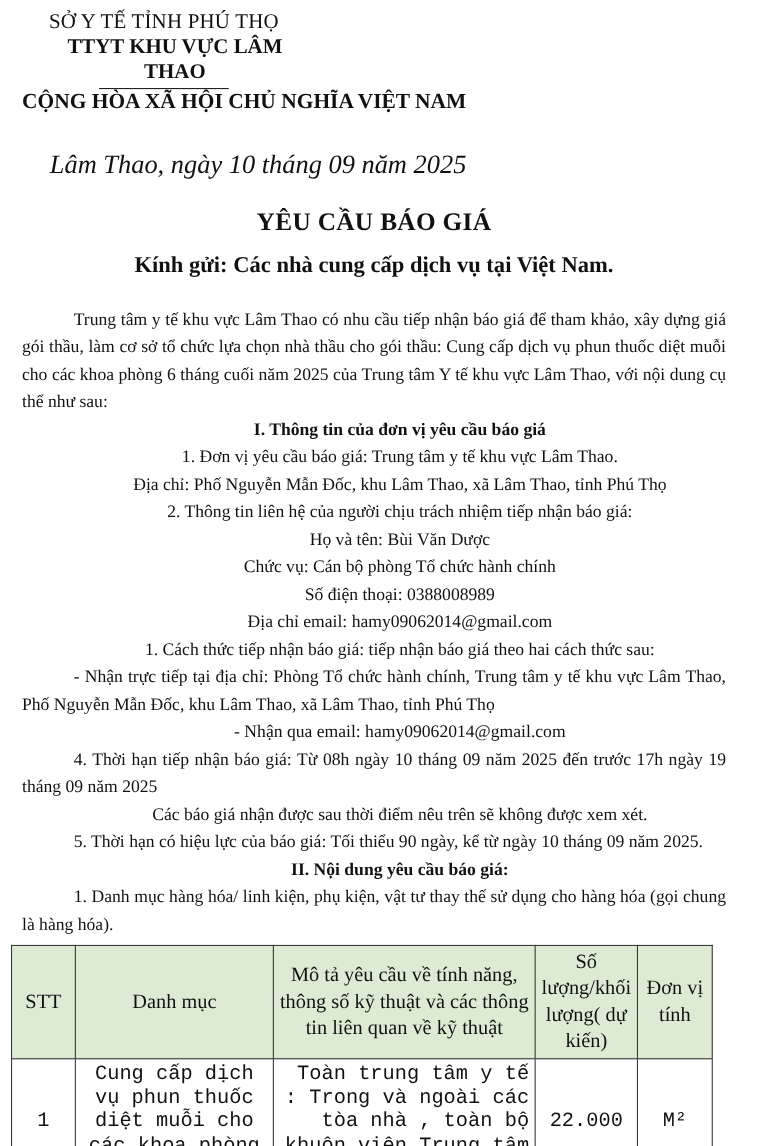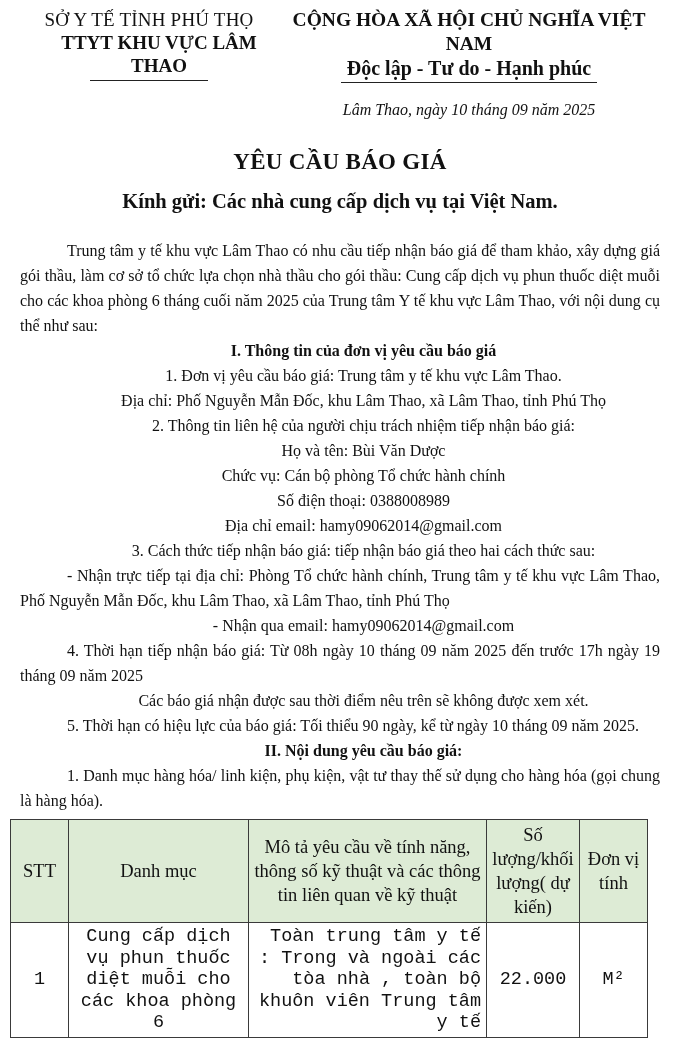--- a/index.html
+++ b/index.html
@@ -11,30 +11,30 @@
   *{margin:0;padding:0;box-sizing:border-box;}
   html,body{background:#ffffff;}
   .page{
     width:700px;height:1042px;
     background:#ffffff;color:var(--ink);
     font-family:"Liberation Serif","DejaVu Serif",serif;
     padding:8px 40px 0 20px;
     overflow:hidden;position:relative;
   }
   
-  .doc-header{display:flex;align-items:flex-start;}
+  .doc-header{display:flex;align-items:flex-start;flex-direction:column;}
   .header-left{width:258px;text-align:center;flex-shrink:0;}
-  .header-right{flex:1;text-align:center;}
+  .header-right{flex:1;text-align:right;}
   .org-line1{font-size:19px;line-height:23px;letter-spacing:.2px;}
   .org-line2{font-size:19px;line-height:23px;font-weight:bold;margin-left:20px;}
   .org-underline{width:118px;border-bottom:1.6px solid #222;margin:3px auto 0;}
   .nat-line1{font-size:19.5px;line-height:24px;font-weight:bold;}
   .nat-line2{font-size:20px;line-height:24px;font-weight:bold;display:inline-block;
              border-bottom:1.8px solid #222;padding:0 6px 2px;}
-  .date-line{font-size:16px;font-style:italic;margin-top:14px;line-height:26px;}
+  .date-line{font-size:24px;font-style:italic;margin-top:32px;line-height:26px;}
   
   .doc-title{text-align:center;font-size:23px;font-weight:bold;margin-top:26px;letter-spacing:.3px;}
   .doc-subtitle{text-align:center;font-size:20.5px;font-weight:bold;margin-top:15px;}
   
   .body-text{margin-top:25px;font-size:16px;line-height:25px;}
   .para{text-indent:47px;text-align:center;}
   .justify{text-align:justify;}
   .bold{font-weight:bold;}
   
   .goods-table{
@@ -72,39 +72,38 @@
 <div class="page">
 
   <div class="doc-header">
     <div class="header-left">
       <div class="org-line1">SỞ Y TẾ TỈNH PHÚ THỌ</div>
       <div class="org-line2">TTYT KHU VỰC LÂM THAO</div>
       <div class="org-underline"></div>
     </div>
     <div class="header-right">
       <div class="nat-line1">CỘNG HÒA XÃ HỘI CHỦ NGHĨA VIỆT NAM</div>
-      <div><span class="nat-line2">Độc lập - Tư do - Hạnh phúc</span></div>
       <div class="date-line">Lâm Thao, ngày 10 tháng 09 năm 2025</div>
     </div>
   </div>
 
   <div class="doc-title">YÊU CẦU BÁO GIÁ</div>
   <div class="doc-subtitle">Kính gửi: Các nhà cung cấp dịch vụ tại Việt Nam.</div>
 
   <div class="body-text">
     <p class="para justify">Trung tâm y tế khu vực Lâm Thao có nhu cầu tiếp nhận báo giá để tham khảo, xây dựng giá gói thầu, làm cơ sở tổ chức lựa chọn nhà thầu cho gói thầu: Cung cấp dịch vụ phun thuốc diệt muỗi cho các khoa phòng 6 tháng cuối năm 2025 của Trung tâm Y tế khu vực Lâm Thao, với nội dung cụ thể như sau:</p>
     <p class="para bold">I. Thông tin của đơn vị yêu cầu báo giá</p>
     <p class="para">1. Đơn vị yêu cầu báo giá: Trung tâm y tế khu vực Lâm Thao.</p>
     <p class="para">Địa chỉ: Phố Nguyễn Mẫn Đốc, khu Lâm Thao, xã Lâm Thao, tỉnh Phú Thọ</p>
     <p class="para">2. Thông tin liên hệ của người chịu trách nhiệm tiếp nhận báo giá:</p>
     <p class="para">Họ và tên: Bùi Văn Dược</p>
     <p class="para">Chức vụ: Cán bộ phòng Tổ chức hành chính</p>
     <p class="para">Số điện thoại: 0388008989</p>
     <p class="para">Địa chỉ email: hamy09062014@gmail.com</p>
-    <p class="para">3. Cách thức tiếp nhận báo giá: tiếp nhận báo giá theo hai cách thức sau:</p>
+    <p class="para">1. Cách thức tiếp nhận báo giá: tiếp nhận báo giá theo hai cách thức sau:</p>
     <p class="para justify">- Nhận trực tiếp tại địa chỉ: Phòng Tổ chức hành chính, Trung tâm y tế khu vực Lâm Thao, Phố Nguyễn Mẫn Đốc, khu Lâm Thao, xã Lâm Thao, tỉnh Phú Thọ</p>
     <p class="para">- Nhận qua email: hamy09062014@gmail.com</p>
     <p class="para justify">4. Thời hạn tiếp nhận báo giá: Từ 08h ngày 10 tháng 09 năm 2025 đến trước 17h ngày 19 tháng 09 năm 2025</p>
     <p class="para">Các báo giá nhận được sau thời điểm nêu trên sẽ không được xem xét.</p>
     <p class="para justify">5. Thời hạn có hiệu lực của báo giá: Tối thiểu 90 ngày, kể từ ngày 10 tháng 09 năm 2025.</p>
     <p class="para bold">II. Nội dung yêu cầu báo giá:</p>
     <p class="para justify">1. Danh mục hàng hóa/ linh kiện, phụ kiện, vật tư thay thế sử dụng cho hàng hóa (gọi chung là hàng hóa).</p>
   </div>
 
   <table class="goods-table">

